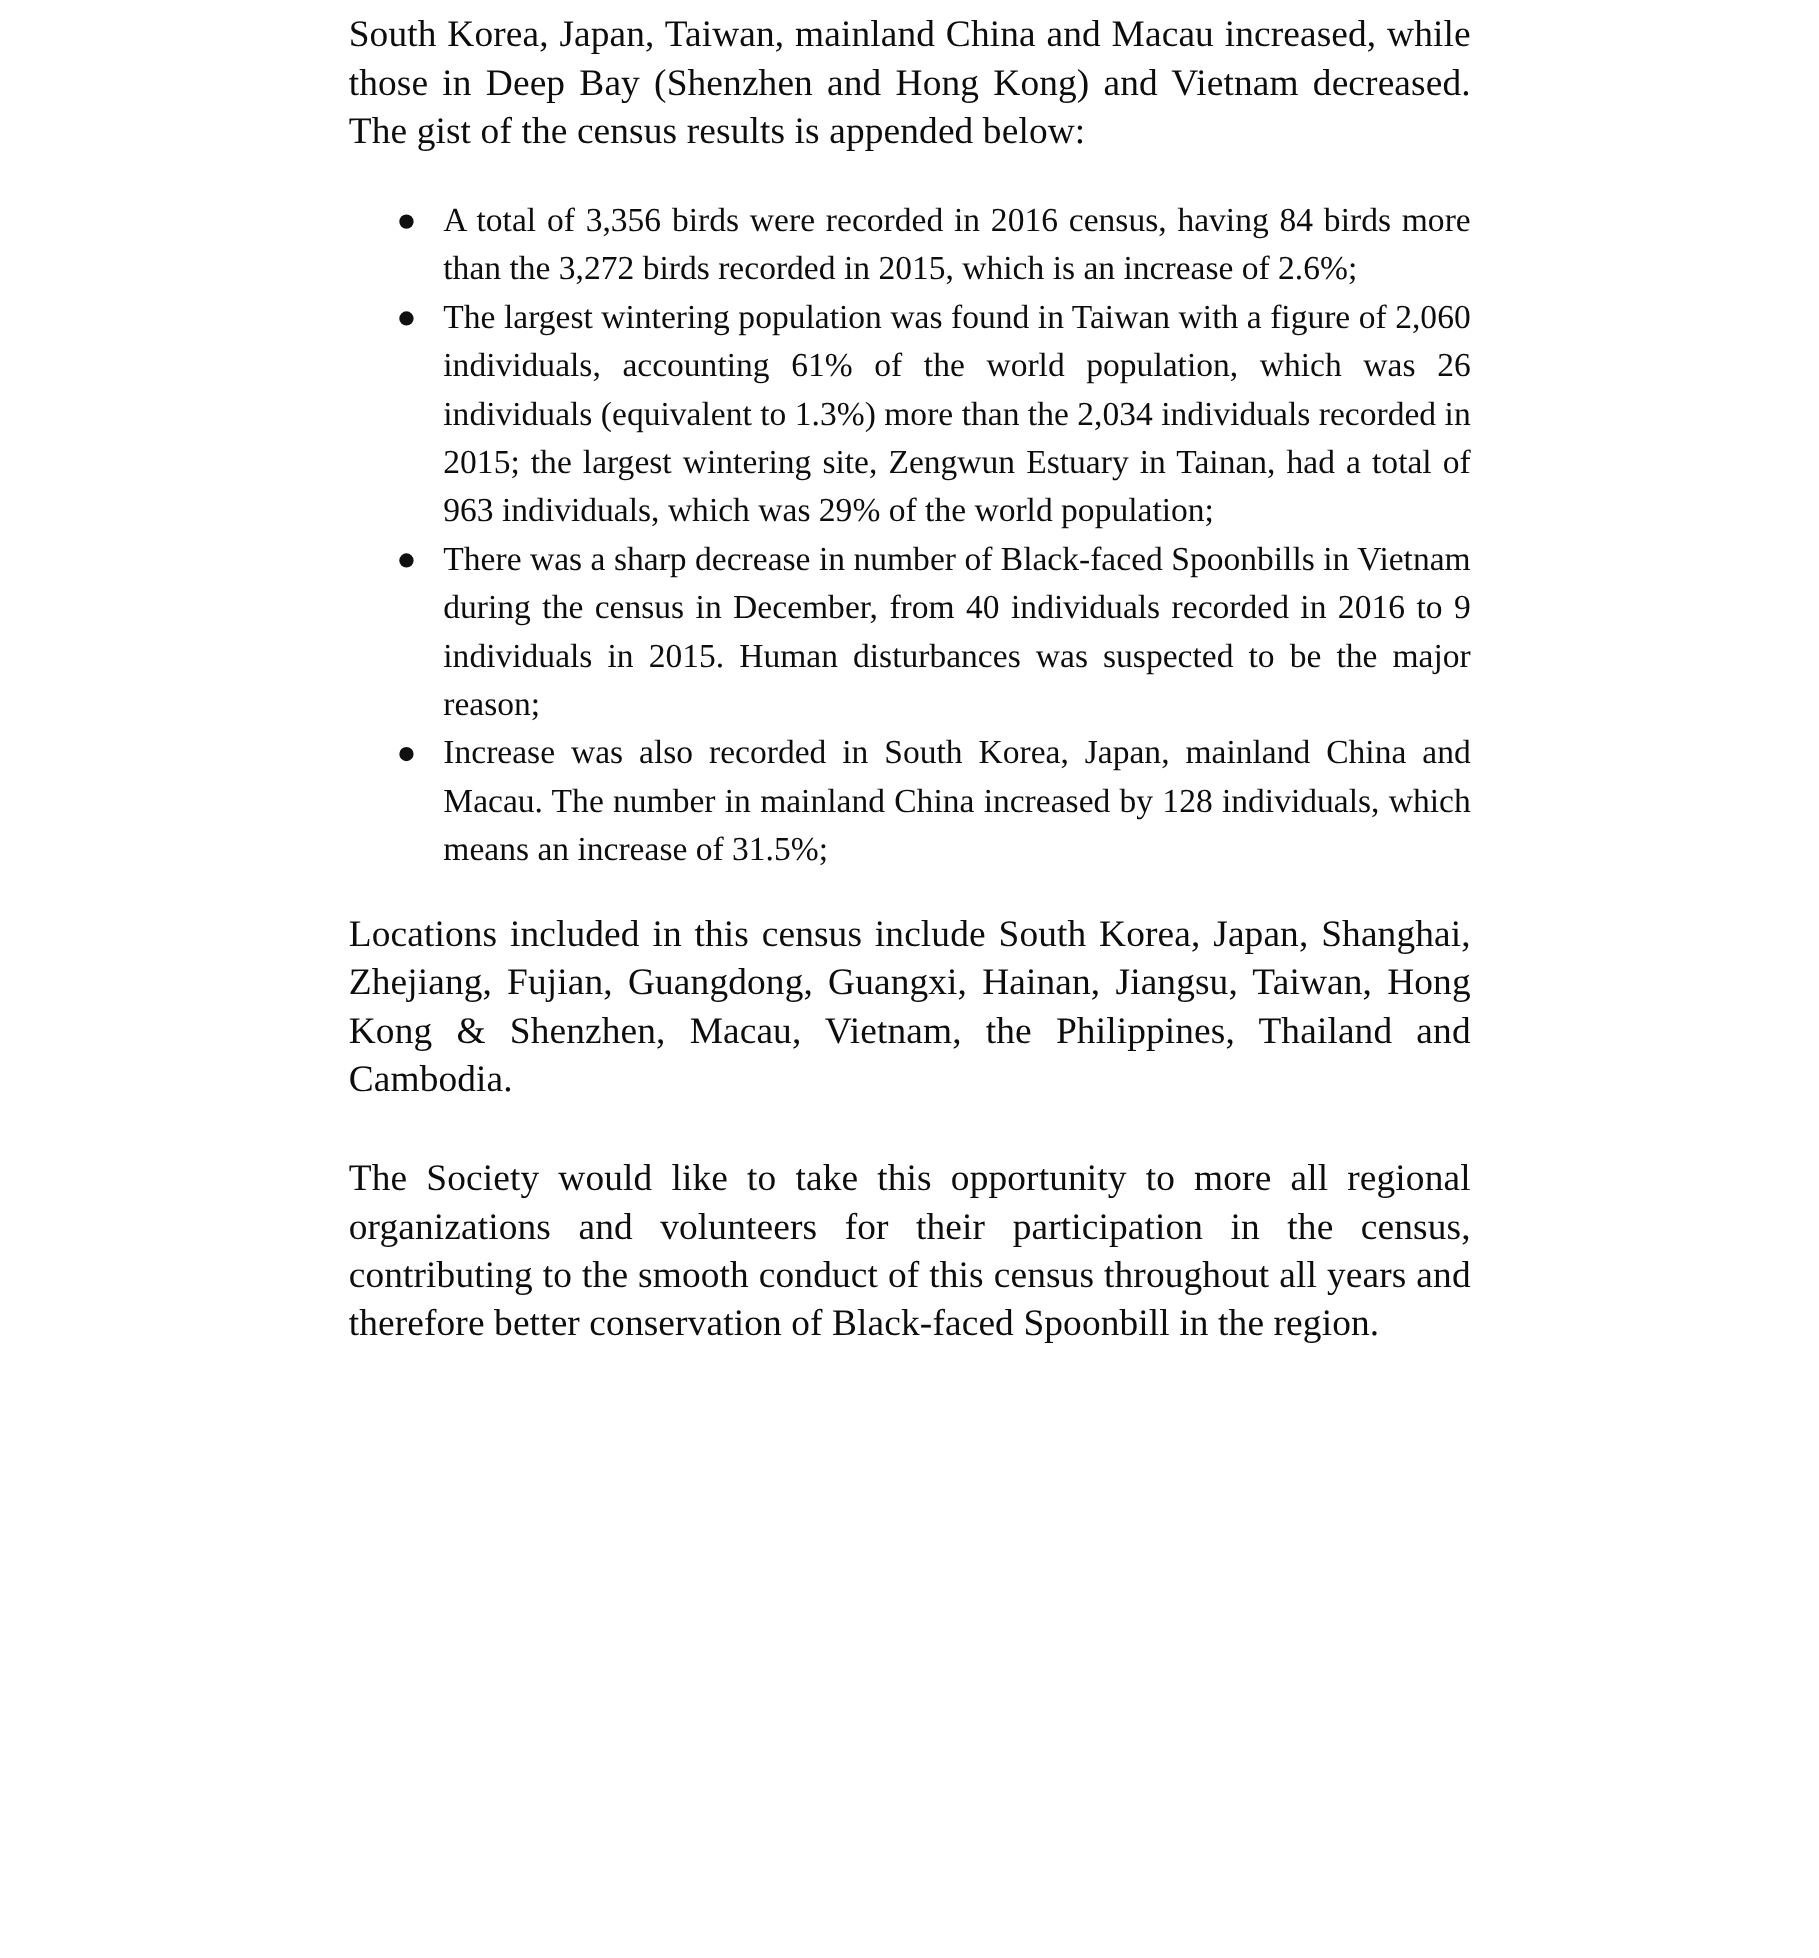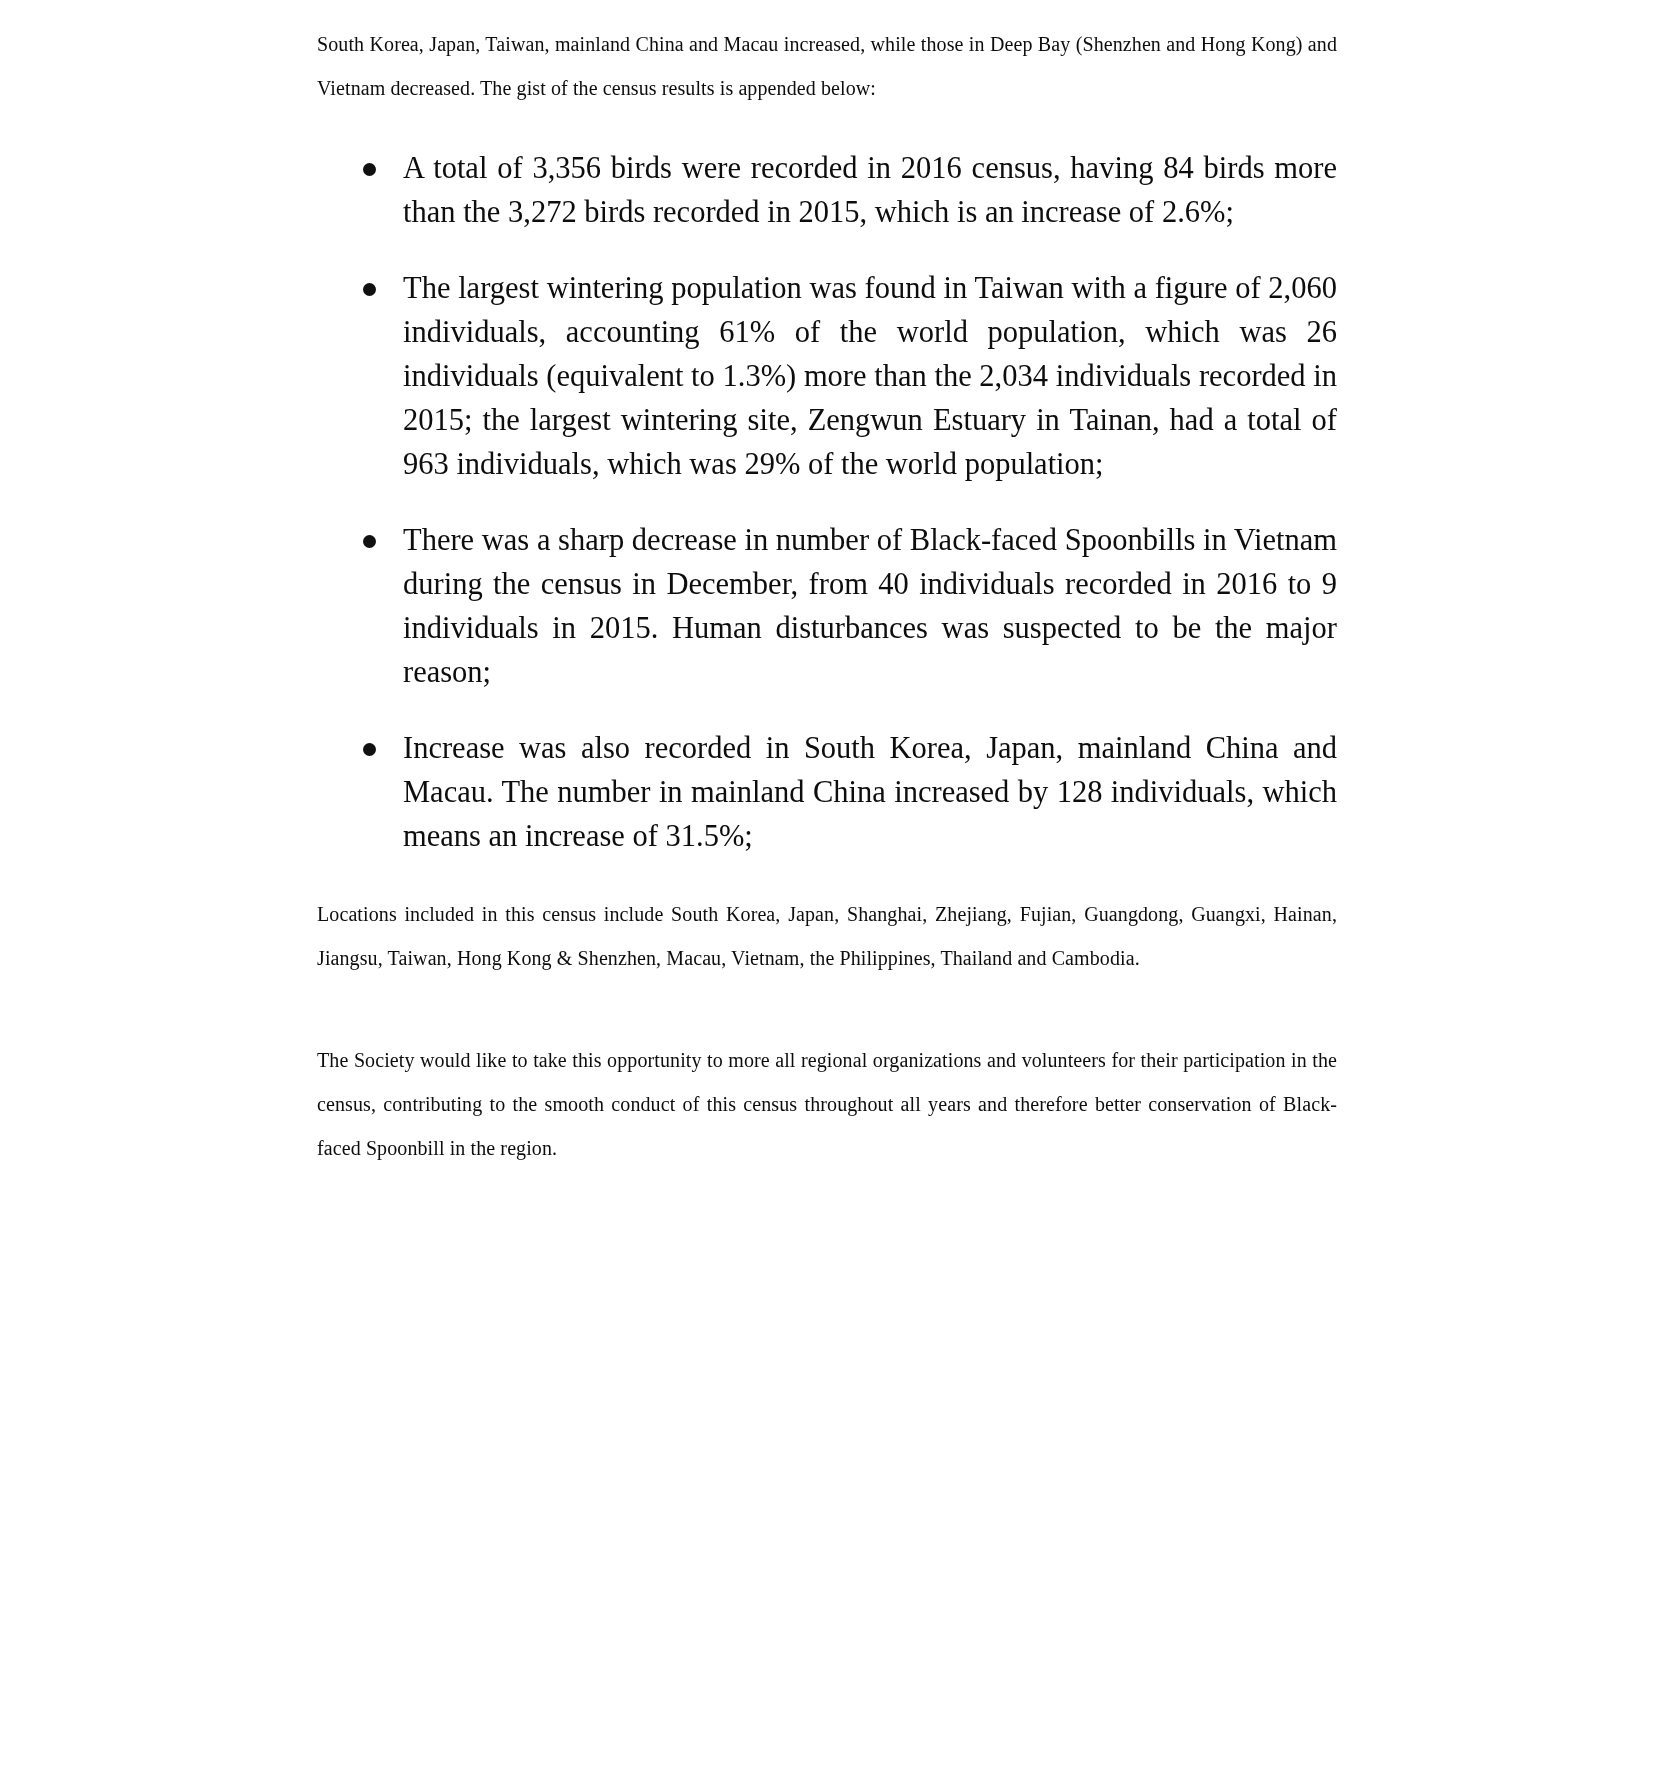--- a/index.html
+++ b/index.html
@@ -19,25 +19,25 @@
     box-sizing: border-box;
     padding: 10px 0 0 0;
     position: relative;
   }
   .content {
     margin: 0 auto;
     width: 1020px;        
     padding-left: 0;
   }
   p.para {
-    font-size: 20px;
+    font-size: 34px;
     line-height: 44px;
     text-align: justify;
     text-justify: inter-word;
-    margin: 12px 0 0 0;
+    margin: 0 0 0 0;
     letter-spacing: 0.1px;
   }
   ul.bullets {
     list-style: none;
     margin: 36px 0 34px 0;
     padding: 0;
   }
   ul.bullets li {
     position: relative;
     padding-left: 86px;
@@ -55,21 +55,20 @@
     height: 13px;
     border-radius: 50%;
     background: #101010;
   }
   ul.bullets li .li-text {
     display: block;
   }
   
   .para, .li-text {
     hyphens: none;
-    margin-top: 32px;
   }
   .spacer-md { height: 46px; }
 </style>
 </head>
 <body>
 
 <div class="page">
   <div class="content">
 
     <p class="para">South Korea, Japan, Taiwan, mainland China and Macau increased, while those in Deep Bay (Shenzhen and Hong Kong) and Vietnam decreased. The gist of the census results is appended below:</p>

